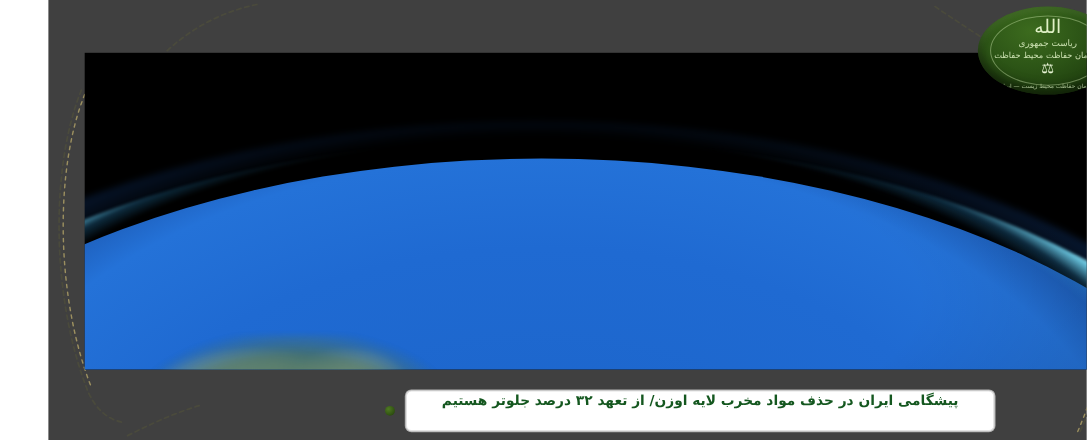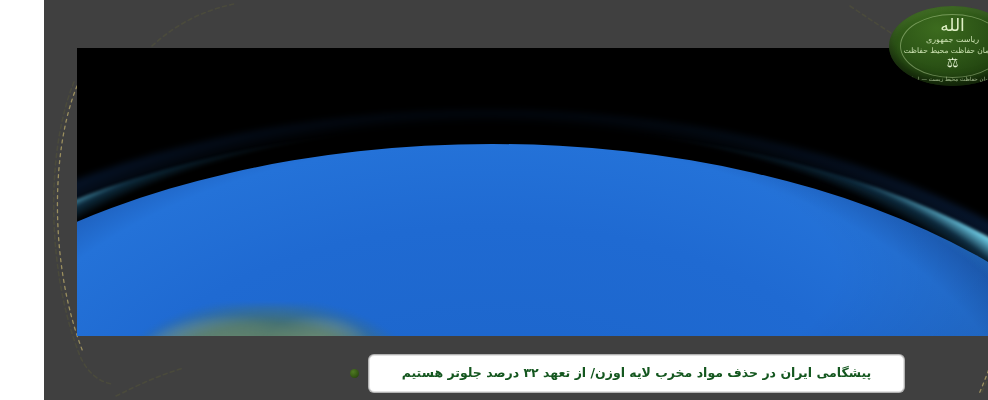--- a/index.html
+++ b/index.html
@@ -273,21 +273,21 @@
     position: absolute;
     left: 325px;
     top: 3px;
     width: 535px;
     height: 37px;
     background: #ffffff;
     border: 1px solid #e2e2e2;
     border-radius: 5px;
     box-shadow: 0 0 0 1px rgba(255,255,255,.6);
     display: flex;
-    align-items: center;
+    align-items: flex-start;
     justify-content: center;
     padding: 0 14px;
     box-sizing: border-box;
   }
   #headline {
     color: #14571f;
     font-size: 12.5px;
     font-weight: bold;
     line-height: 1.35;
     white-space: nowrap;

